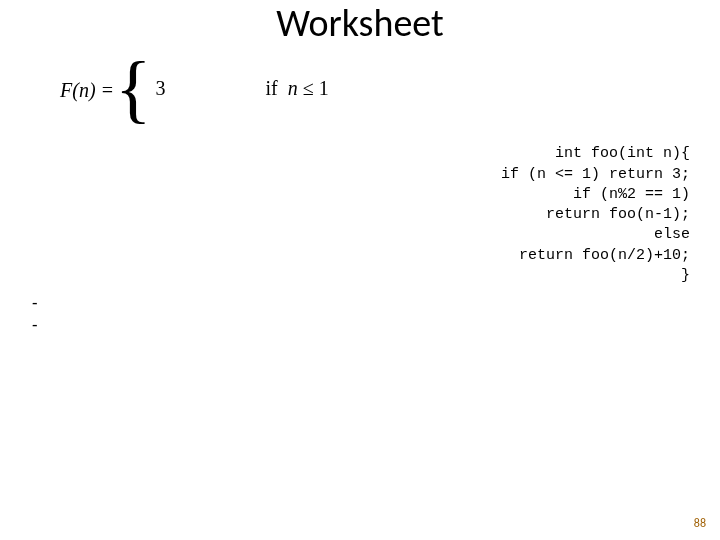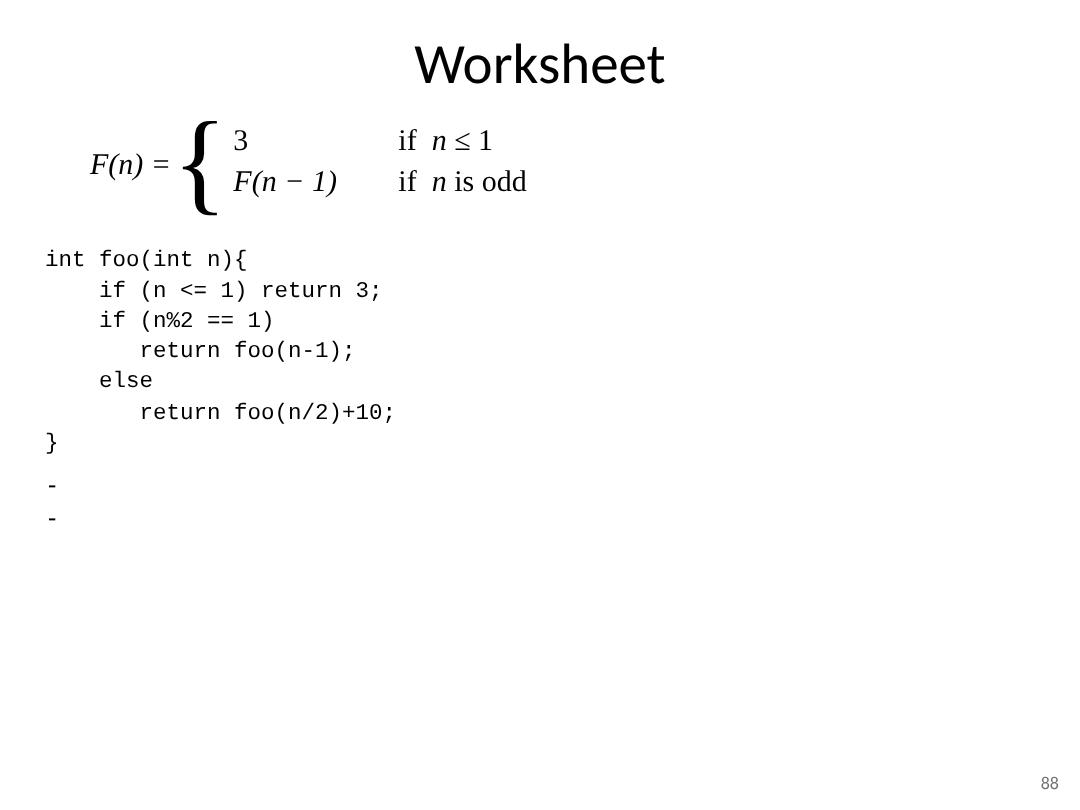--- a/index.html
+++ b/index.html
@@ -11,21 +11,21 @@
     font-family: Calibri, "Segoe UI", Arial, sans-serif;
     color: #000;
     position: relative;
     overflow: hidden;
   }
   .slide {
     width: 720px;
     height: 540px;
     position: relative;
     box-sizing: border-box;
-    padding: 20px 30px 0 30px;
+    padding: 0 30px 0 30px;
   }
   .title {
     text-align: center;
     font-size: 38px;
     font-weight: 400;
     margin: 0 0 10px 0;
     font-family: Calibri, "Segoe UI", Arial, sans-serif;
   }
   .formula {
     margin: 10px 0 20px 30px;
@@ -69,62 +69,59 @@
   }
   .case .cond .var {
     font-style: italic;
   }
   .code {
     font-family: "Courier New", monospace;
     font-size: 15px;
     white-space: pre;
     margin: 20px 0 6px 0;
     line-height: 1.35;
+    text-align: right;
   }
   .bullets {
     font-family: Calibri, "Segoe UI", Arial, sans-serif;
     font-size: 18px;
     margin-top: 2px;
   }
   .bullets .row {
     display: flex;
   }
   .bullets .dash {
     width: 34px;
     text-align: left;
     padding-left: 2px;
   }
   .page-number {
     position: absolute;
     right: 14px;
     bottom: 10px;
     font-size: 12px;
-    color: #737373;
+    color: #a16207;
     font-family: Calibri, Arial, sans-serif;
   }
 </style>
 </head>
 <body>
 
 <div class="slide">
 
   <h1 class="title">Worksheet</h1>
 
   <div class="formula">
     <div class="formula-row">
       <span class="fn-label">F(n) =</span>
       <span class="brace">{</span>
       <div class="cases">
         <div class="case">
           <span class="expr"><span class="num">3</span></span>
           <span class="cond">if&nbsp; <span class="var">n</span> ≤ 1</span>
-        </div>
-        <div class="case">
-          <span class="expr"><span class="var">F</span>(<span class="var">n</span> − 1)</span>
-          <span class="cond">if&nbsp; <span class="var">n</span> is odd</span>
         </div>
         <div class="case">
         </div>
       </div>
     </div>
   </div>
 
   <div class="code">int foo(int n){
     if (n &lt;= 1) return 3;
     if (n%2 == 1)

